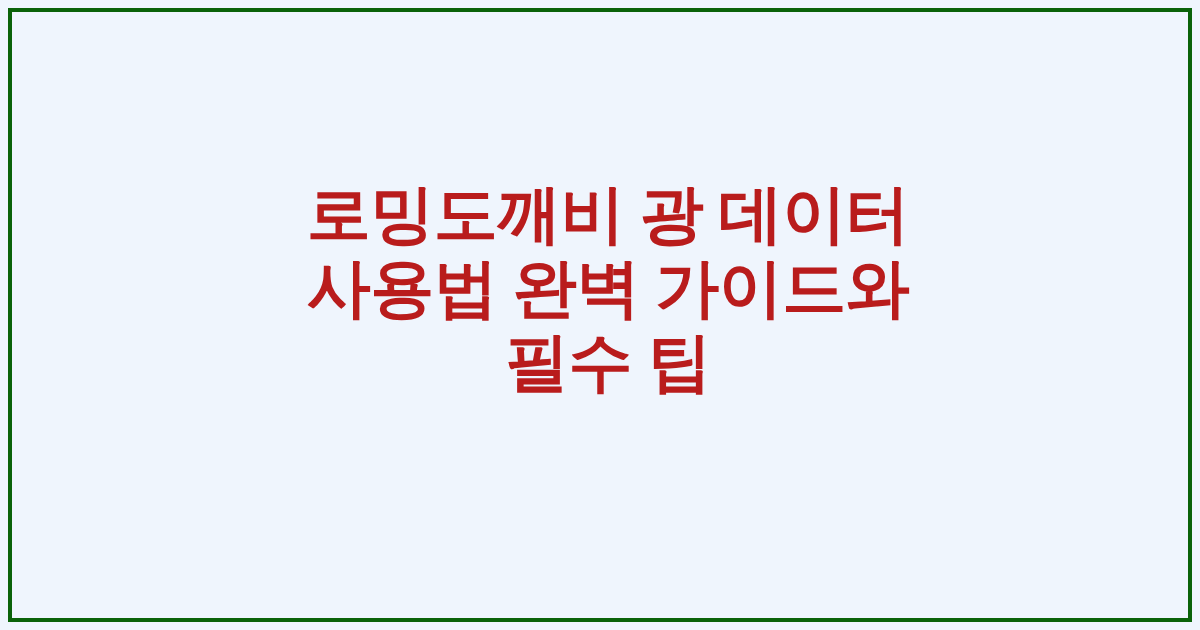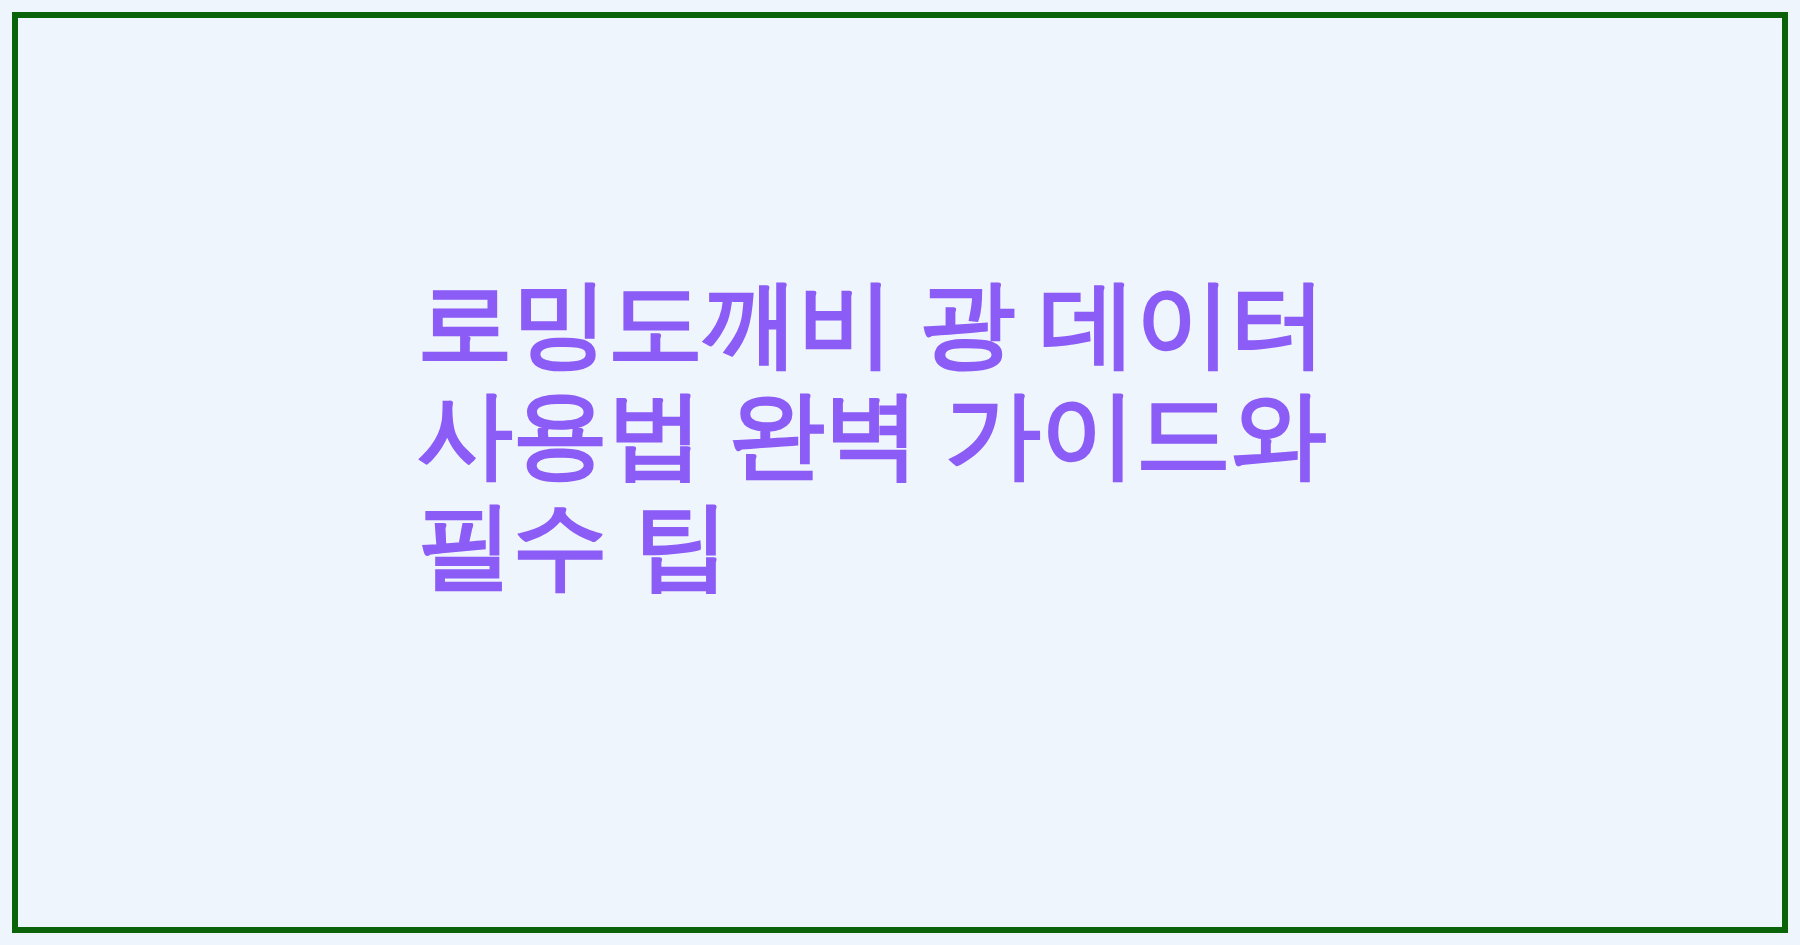--- a/index.html
+++ b/index.html
@@ -40,27 +40,27 @@
   .headline-block {
     position: absolute;
     left: 278px;
     top: 178px;
     width: 660px;
   }
 
   .headline {
     margin: 0;
     padding: 0;
-    font-family: Liberation Sans, sans-serif;
+    font-family: Liberation Serif, serif;
     font-size: 64px;
     line-height: 74px;
     font-weight: 700;
     letter-spacing: -0.5px;
-    color: #8b5cf6;
-    text-align: left;
+    color: #b91c1c;
+    text-align: center;
     white-space: pre-line;
     word-break: keep-all;
   }
 </style>
 </head>
 <body>
 
 <div class="og-card">
 
   <div class="card-frame"></div>

